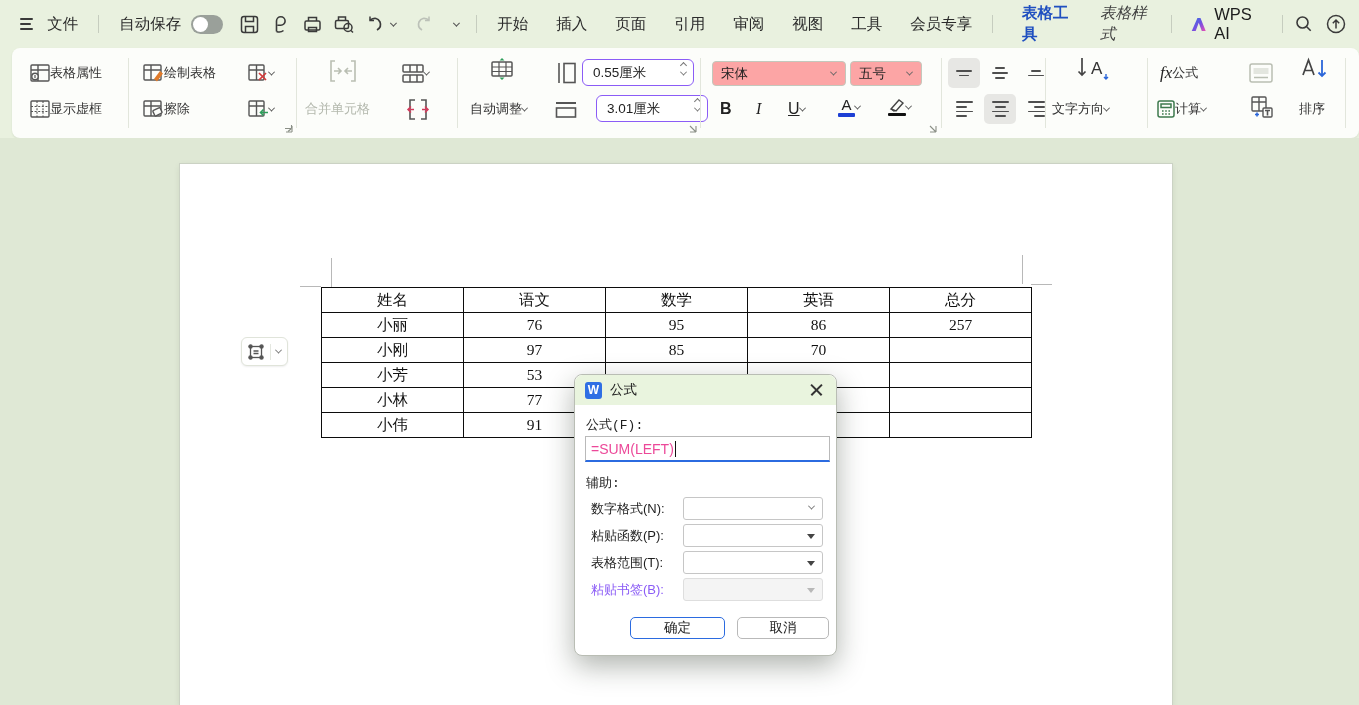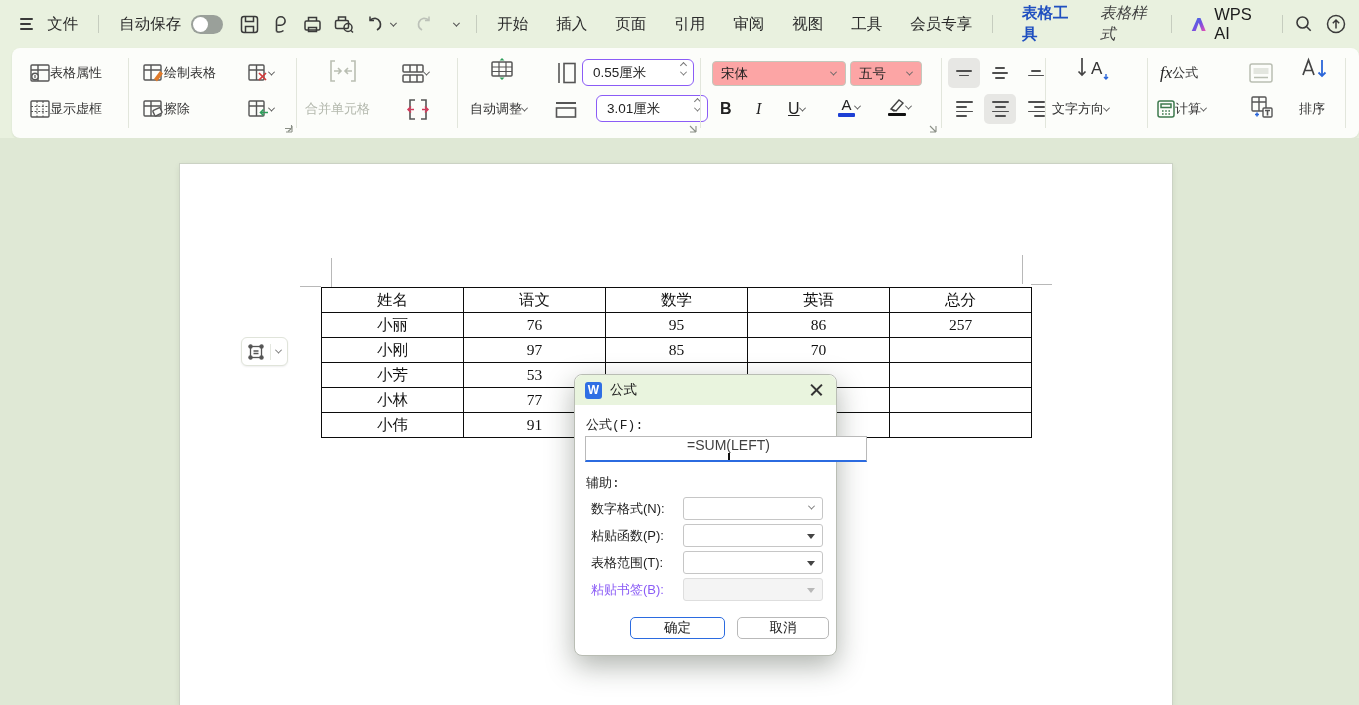--- a/index.html
+++ b/index.html
@@ -58,21 +58,21 @@
 
   
   .dialog { position:absolute; left:574px; top:374px; width:263px; height:282px; background:#fff; border:1px solid #b9bdb4; border-radius:8px; box-shadow:0 10px 28px rgba(30,40,25,.35); z-index:50; }
   .dlg-head { height:30px; background:#e9f4de; border-radius:8px 8px 0 0; display:flex; align-items:center; padding:0 10px; }
   .wlogo { width:17px; height:17px; background:#2f6fe4; border-radius:3px; color:#fff; font-size:12px; font-weight:bold; display:flex; align-items:center; justify-content:center; }
   .dlg-title { font-size:13.5px; color:#1d1d1d; margin-left:8px; }
   .dlg-close { margin-left:auto; width:18px; height:18px; position:relative; }
   .dlg-close i, .dlg-close b { position:absolute; left:1px; top:8px; width:15px; height:1.6px; background:#333; }
   .dlg-close i { transform:rotate(45deg);} .dlg-close b { transform:rotate(-45deg);}
   .dlg-label { position:absolute; font-size:13px; color:#1e1e1e;font-family:Liberation Mono, monospace; }
-  .formula-input { position:absolute; left:10px; top:61px; width:282px; height:26px; background:#fff; border:1px solid #b9b9b9; border-bottom:2px solid #2b6be0; font-size:14px; color:#404040; display:flex; align-items:center; padding-left:5px;flex-direction:column; }
+  .formula-input { position:absolute; left:10px; top:61px; width:245px; height:26px; background:#fff; border:1px solid #b9b9b9; border-bottom:2px solid #2b6be0; font-size:14px; color:#ec4899; display:flex; align-items:center; padding-left:5px; }
   .caret { display:inline-block; width:1.5px; height:16px; background:#111; margin-left:1px; }
   .fieldrow-label { position:absolute; left:16px; width:90px; font-size:13px; color:#1e1e1e; line-height:23px; }
   .fieldrow-label.dis { color:#8b5cf6; }
   .dfield { position:absolute; left:108px; width:140px; height:23px; border:1px solid #c6c6c6; border-radius:3px; background:#fff; }
   .dfield .cv { position:absolute; right:8px; top:7px; border-color:#777; }
   .dfield .tri { position:absolute; right:7px; top:9px; width:0; height:0; border-left:4.5px solid transparent; border-right:4.5px solid transparent; border-top:5.5px solid #444; }
   .dfield.dis { background:#f4f4f4; border-color:#dedede; }
   .dfield.dis .tri { border-top-color:#b8b8b8; }
   .dbtn { position:absolute; top:242px; height:22px; border-radius:5px; background:#fff; font-size:13.5px; color:#1d1d1d; display:flex; align-items:center; justify-content:center; }
   .dbtn.ok { left:55px; width:95px; border:1.5px solid #2b6be0; }

